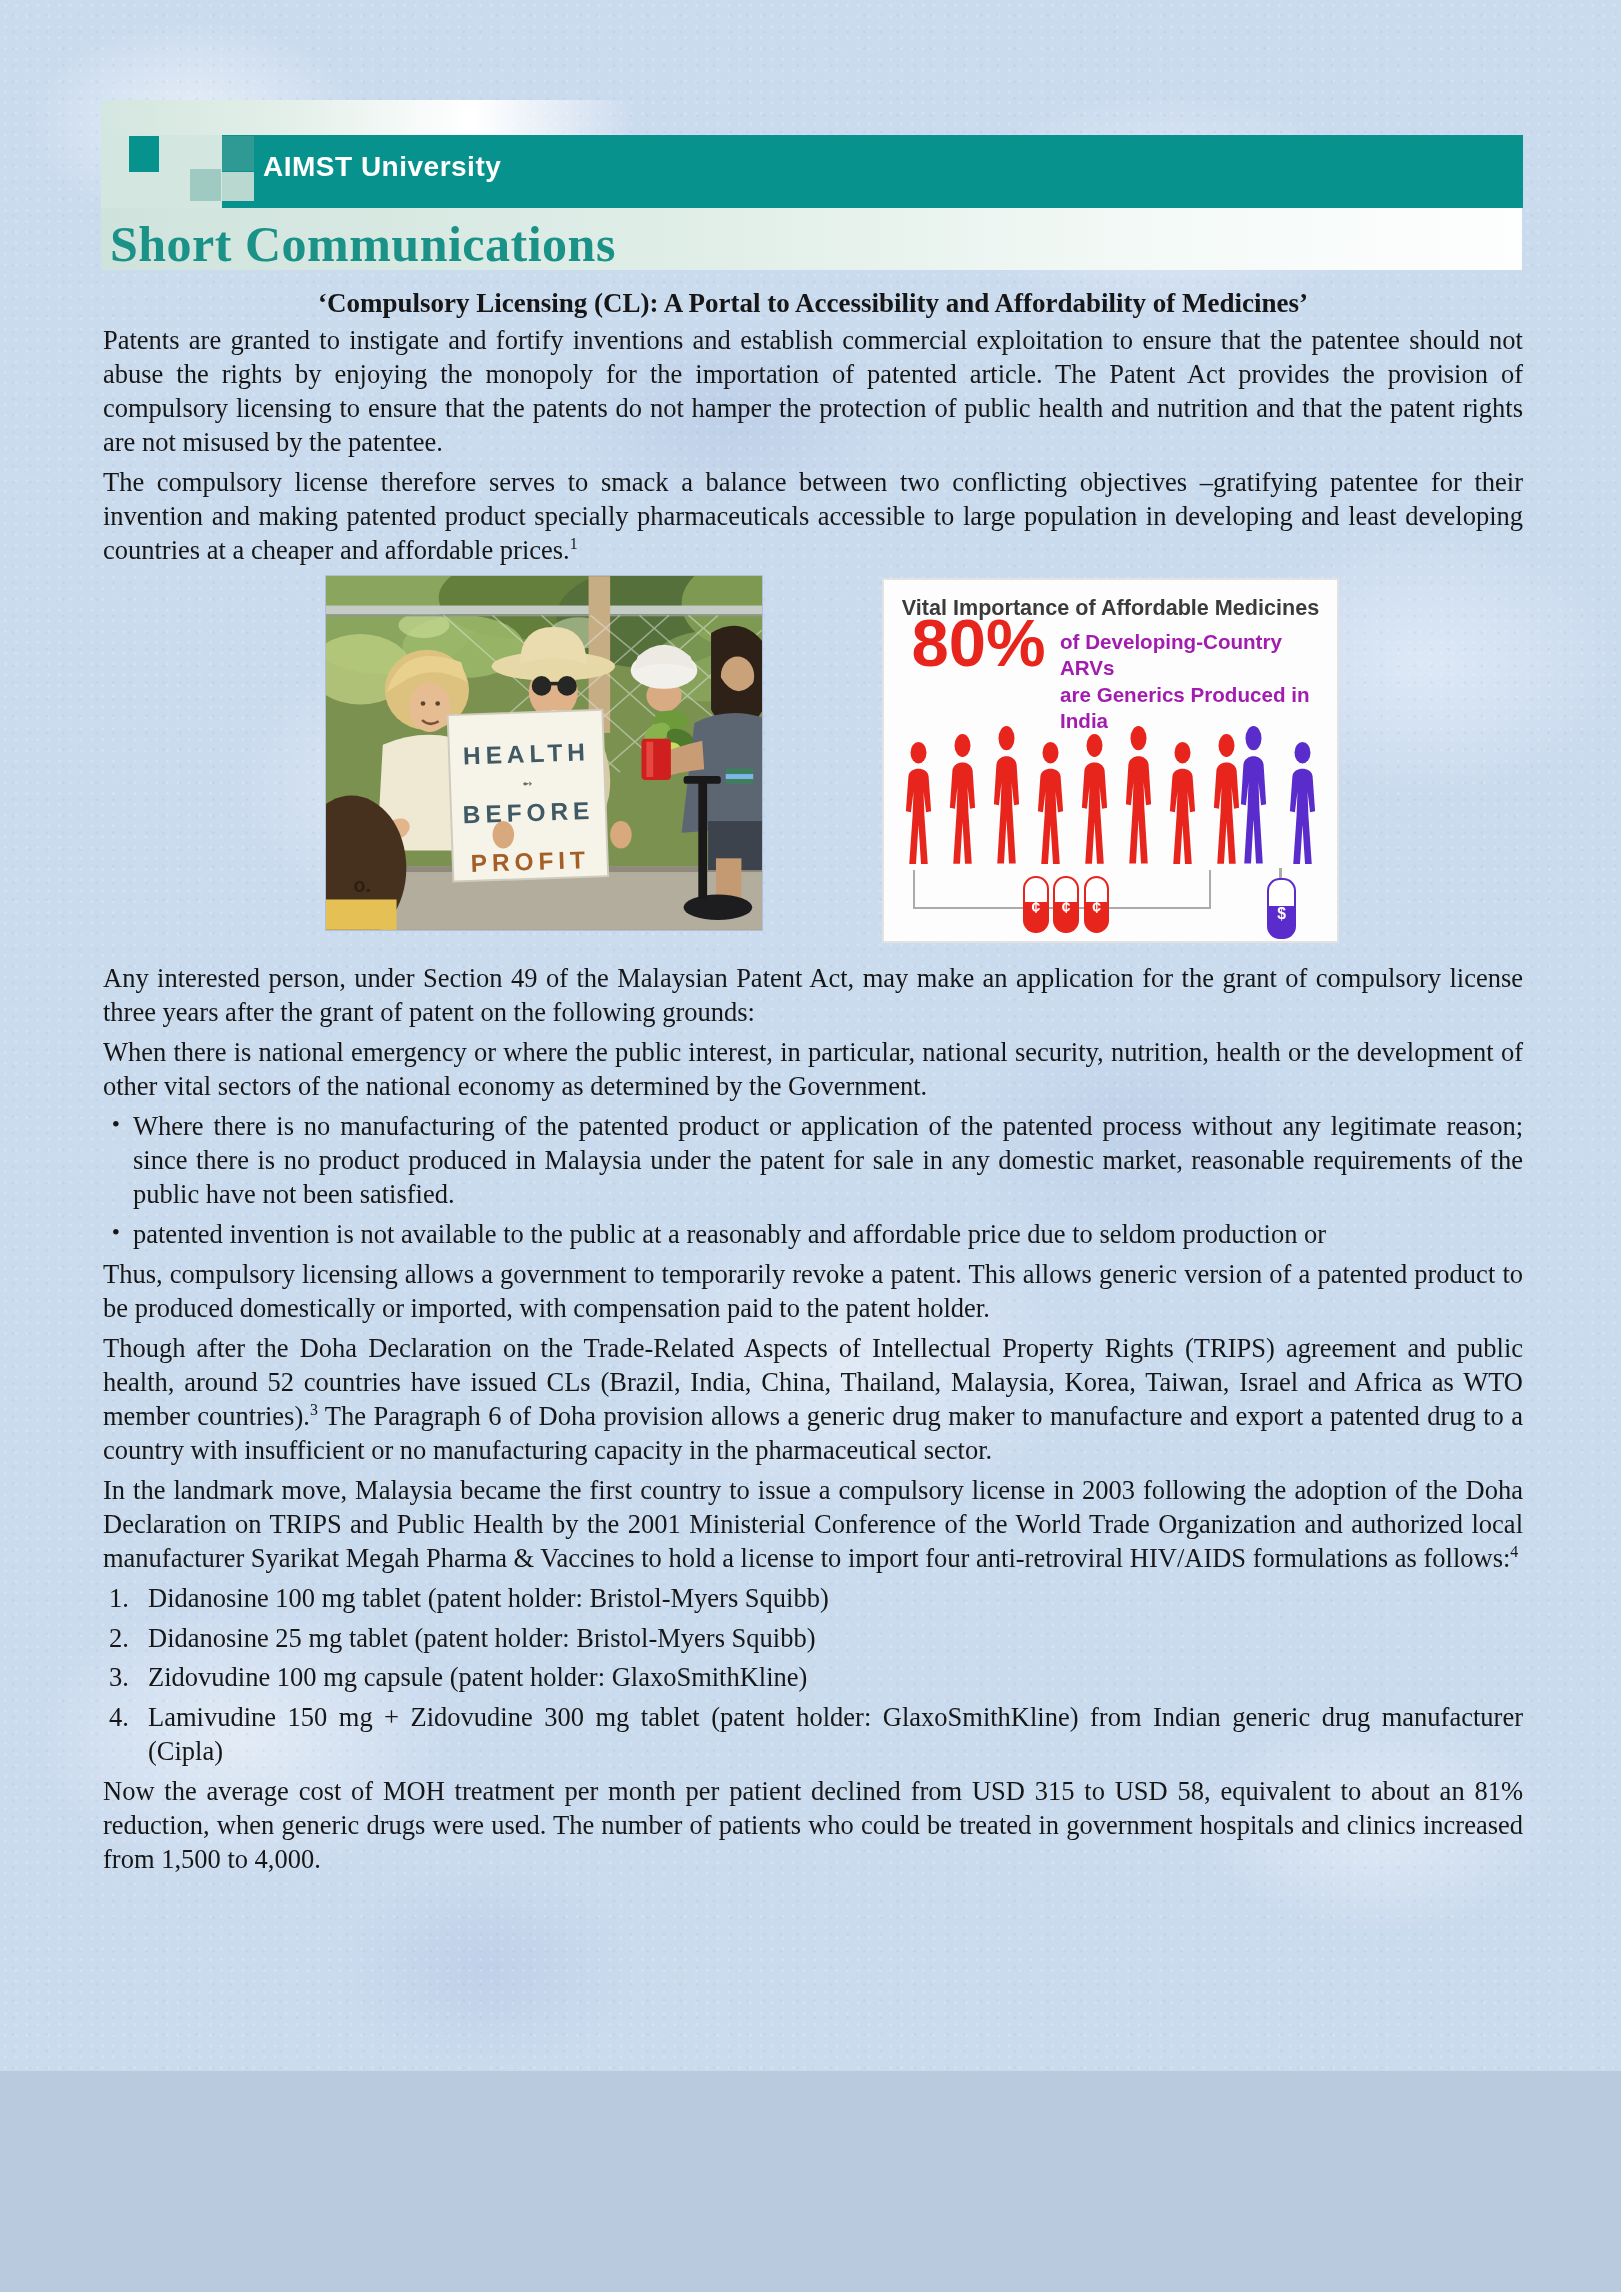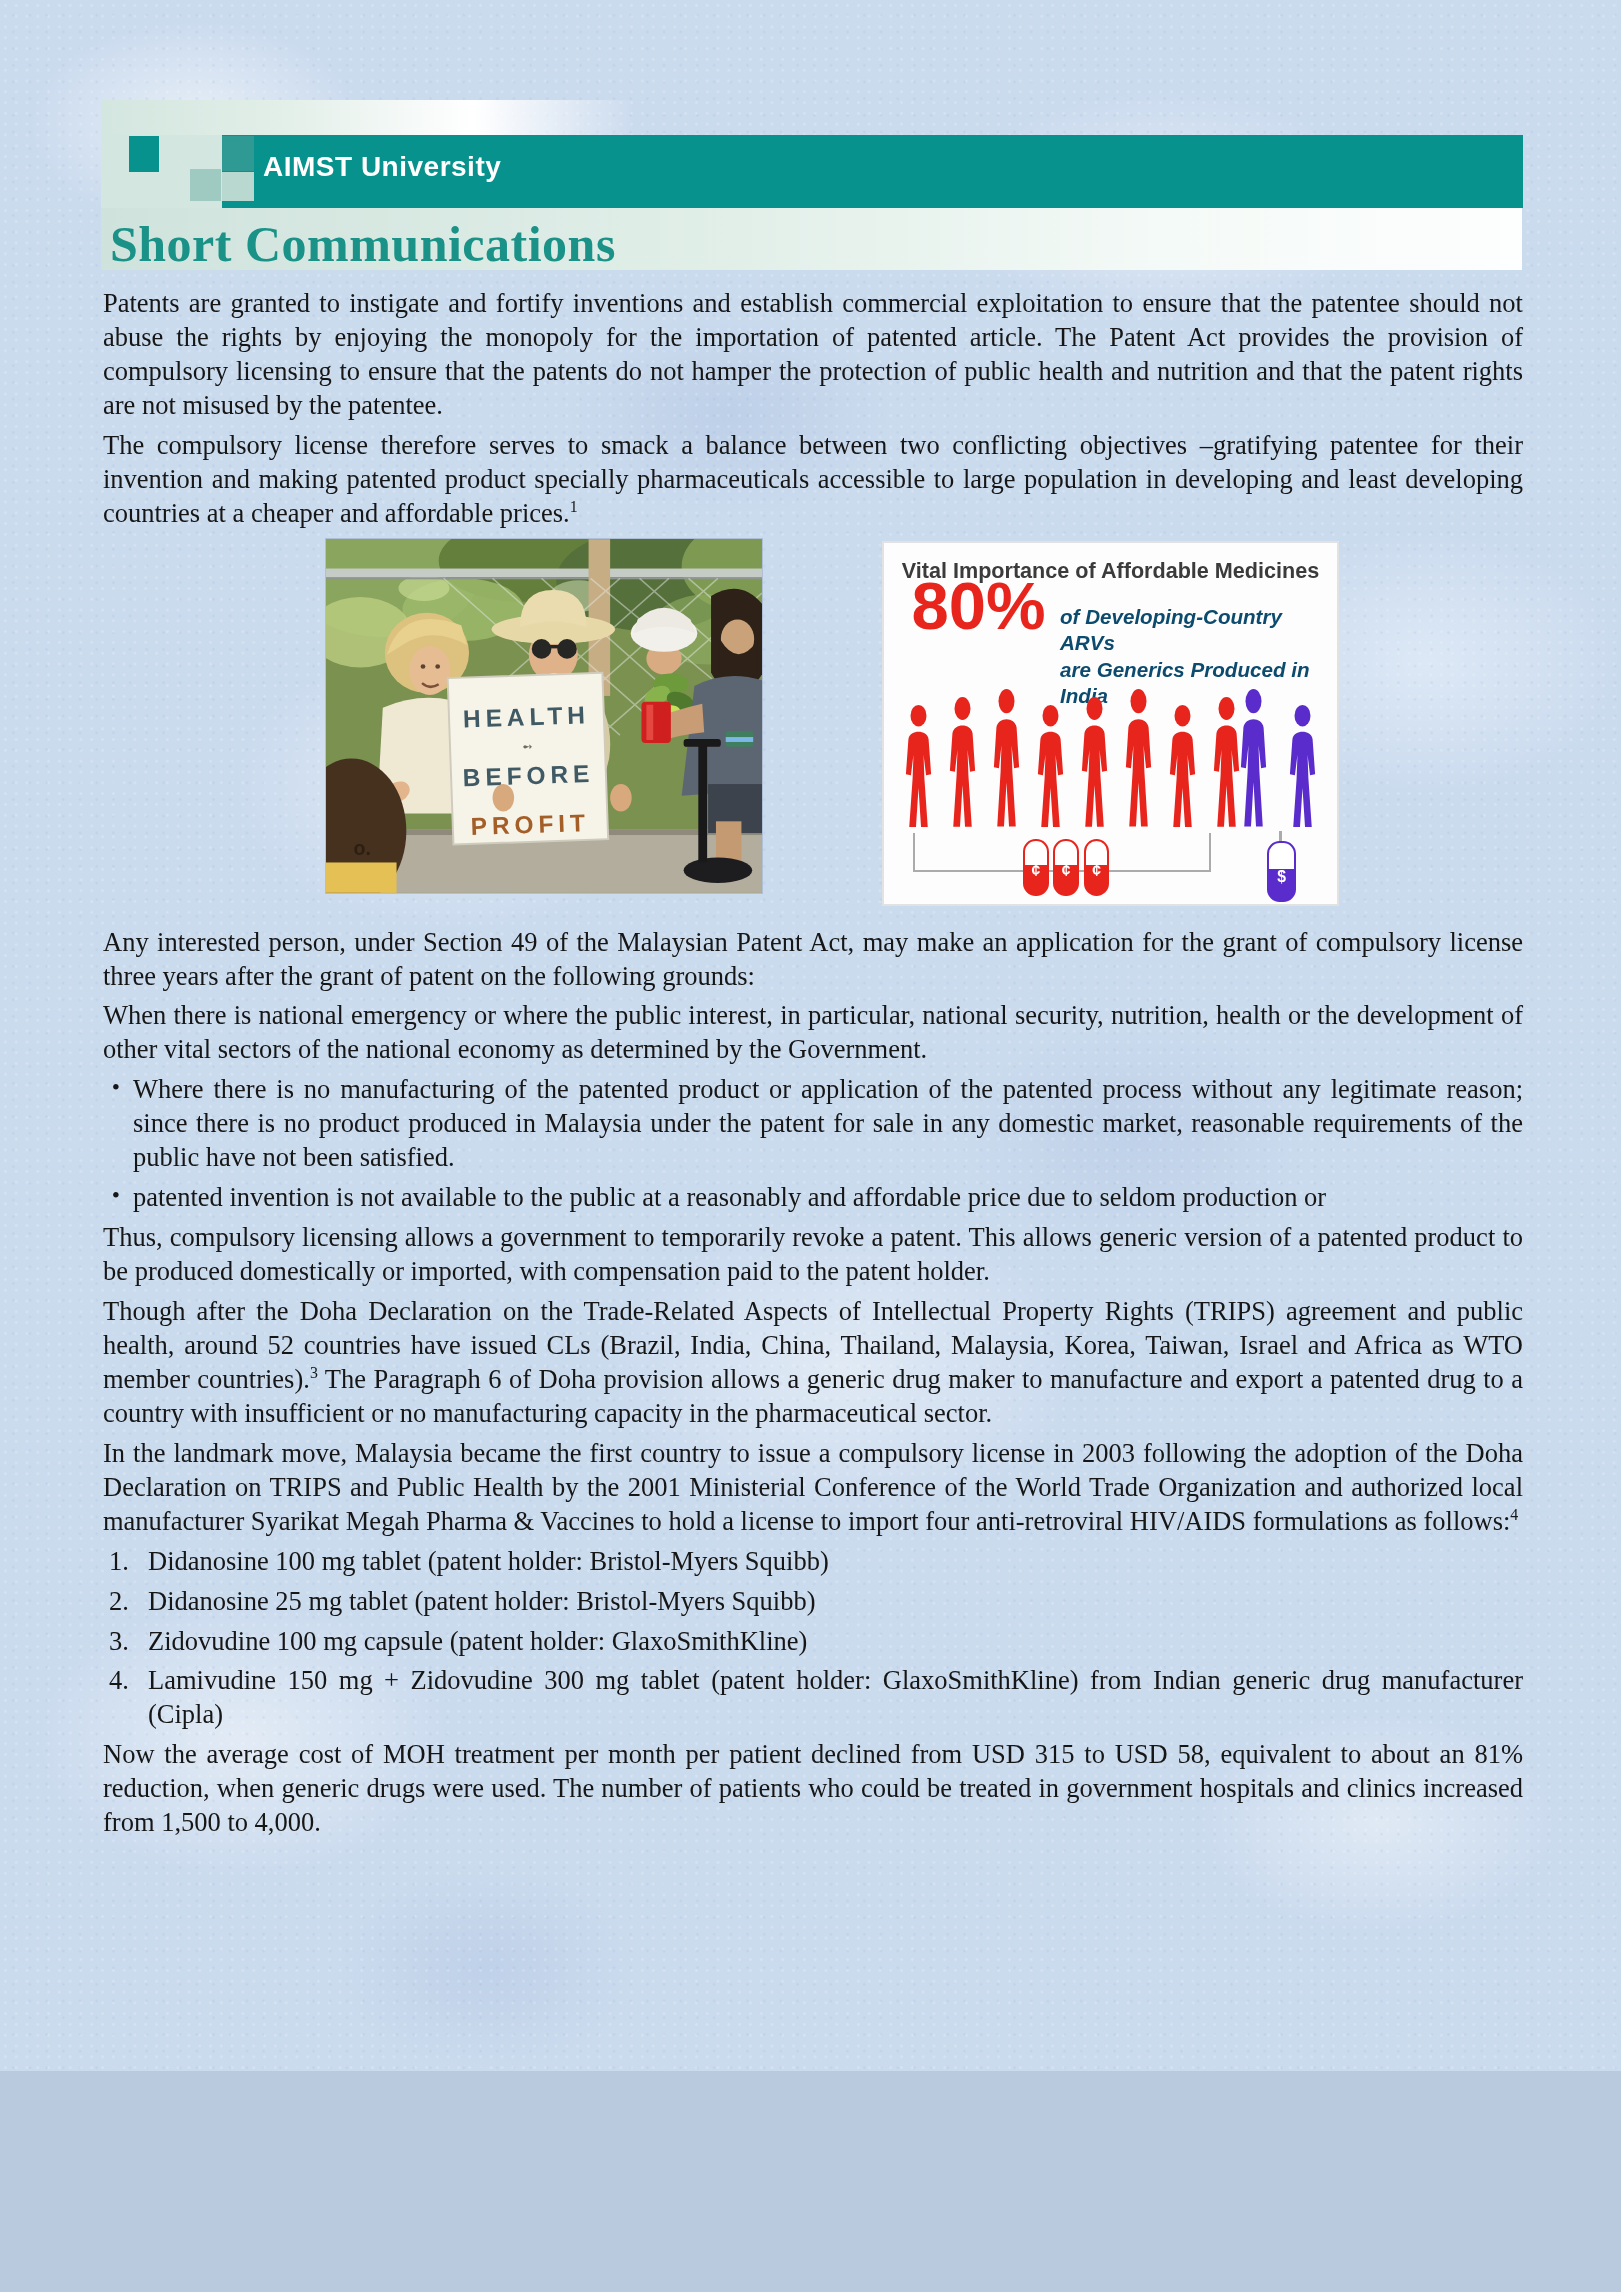--- a/index.html
+++ b/index.html
@@ -71,22 +71,22 @@
   
   .figures-row{position:relative;height:380px;margin:6.9px 0 7.8px 0;text-align:left;}
   .photo-wrap{position:absolute;left:223px;top:2px;width:436px;height:354px;
     outline:1px solid rgba(120,140,170,.35);}
   .ig-box{position:absolute;left:779px;top:3.9px;width:457px;height:365px;
     background:#fdfdfd;border:2px solid #e2e2e2;box-sizing:border-box;
     font-family:"Liberation Sans","DejaVu Sans",sans-serif;padding-left:12px;}
   .ig-title{position:absolute;left:0;right:0;top:11.8px;text-align:center;
     font-weight:bold;font-size:21.6px;color:#3b3b3b;}
   .ig-stat{position:absolute;left:27.4px;top:32px;font-weight:bold;font-size:67px;line-height:61px;color:var(--ig-red);}
-  .ig-caption{position:absolute;left:176px;top:49px;font-weight:bold;font-style:italic;
-    font-size:20.6px;line-height:26.5px;color:#0c4a6e;margin-top:12px;}
+  .ig-caption{position:absolute;left:176px;top:49px;font-weight:bold;
+    font-size:20.6px;line-height:26.5px;color:#a21caf;}
   .ig-people-red{position:absolute;left:15.7px;top:139px;width:345px;height:149px;
     display:flex;align-items:flex-end;justify-content:space-between;}
   .ig-people-purple{position:absolute;right:15.7px;top:139px;width:86px;height:149px;
     display:flex;align-items:flex-end;justify-content:space-between;}
   .ig-bracket{position:absolute;left:29px;top:290px;width:294px;height:37px;
     border-left:2.9px solid #ababab;border-right:2.9px solid #ababab;border-bottom:2.9px solid #ababab;}
   .ig-caps-red{position:absolute;left:139px;top:296px;display:flex;gap:4.9px;}
   .ig-dropline{position:absolute;right:55px;top:288px;width:2.9px;height:19.6px;background:#ababab;}
   .ig-cap-purple{position:absolute;right:41px;top:298px;}
   .capsule{border:2.9px solid;border-radius:12.7px;position:relative;box-sizing:border-box;}
@@ -110,20 +110,21 @@
   <div class="hdr-tealbar"></div>
   <div class="sq sq1"></div>
   <div class="sq sq2"></div>
   <div class="sq sq3"></div>
   <div class="sq sq4"></div>
   <div class="hdr-banner-title">AIMST University</div>
   <div class="hdr-band"></div>
   <div class="hdr-section-title">Short Communications</div>
 
   <div class="article">
+    <div class="art-title">‘Compulsory Licensing (CL): A Portal to Accessibility and Affordability of Medicines’</div>
     <div id="article-body">
         <div class="blk p">Patents are granted to instigate and fortify inventions and establish commercial exploitation to ensure that the patentee should not abuse the rights by enjoying the monopoly for the importation of patented article. The Patent Act provides the provision of compulsory licensing to ensure that the patents do not hamper the protection of public health and nutrition and that the patent rights are not misused by the patentee.</div>
         <div class="blk p">The compulsory license therefore serves to smack a balance between two conflicting objectives –gratifying patentee for their invention and making patented product specially pharmaceuticals accessible to large population in developing and least developing countries at a cheaper and affordable prices.<sup>1</sup></div>
   <div class="figures-row">
 
     <div class="photo-wrap">
       <svg width="436" height="354" viewBox="0 0 445 361" style="font-size:27px">
         <rect width="445" height="361" fill="#7b9150"></rect>
         <ellipse cx="60" cy="40" rx="95" ry="60" fill="#8aa55e"></ellipse>
         <ellipse cx="200" cy="22" rx="85" ry="42" fill="#647f3c"></ellipse>

